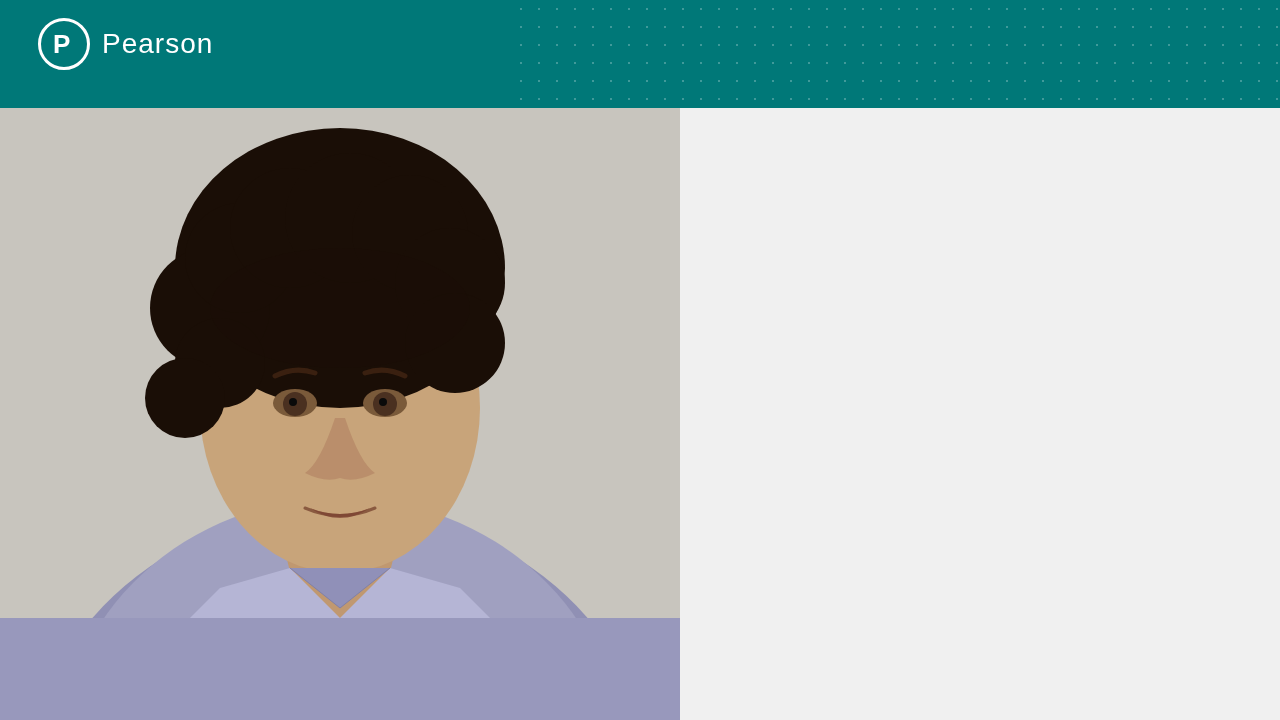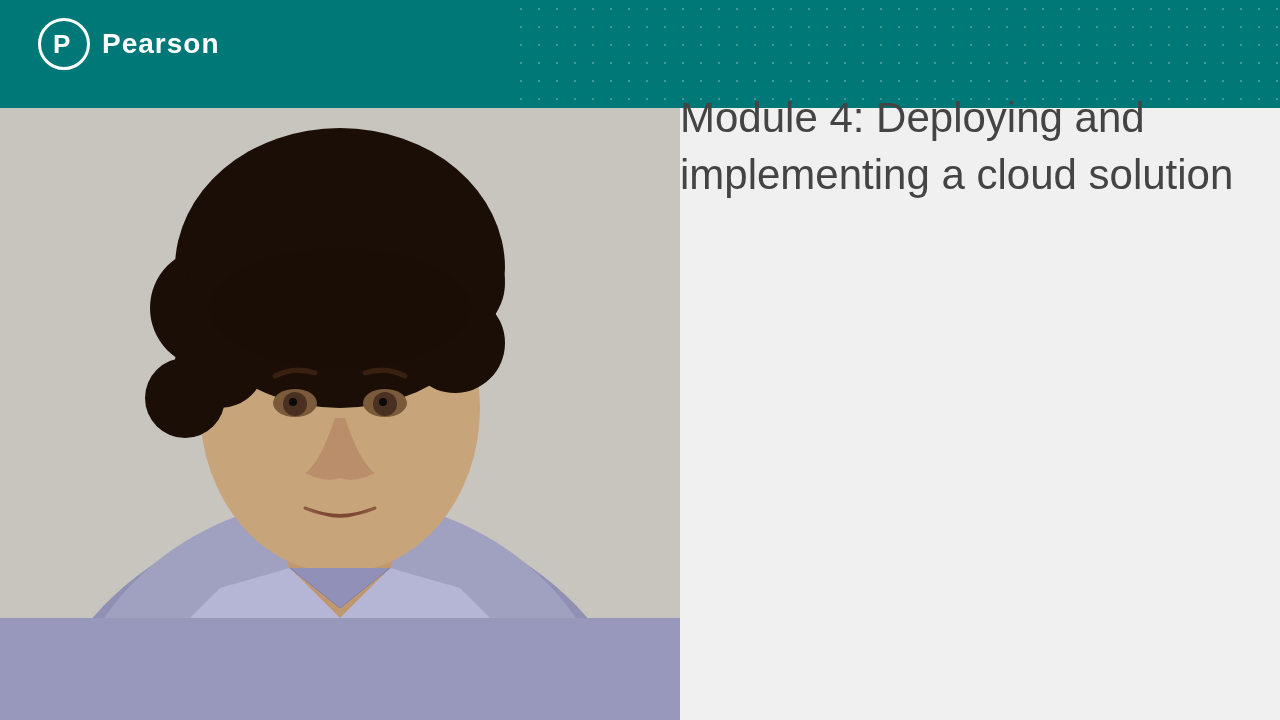--- a/index.html
+++ b/index.html
@@ -65,21 +65,21 @@
     }
 
     .logo-circle svg {
       width: 30px;
       height: 30px;
     }
 
     .logo-text {
       color: #ffffff;
       font-size: 28px;
-      font-weight: 700;
+      font-weight: 400;
       margin-left: 12px;
       letter-spacing: 1px;
     }
 
     
     .right-dots {
       position: absolute;
       top: 108px;
       right: 0;
       width: 780px;
@@ -201,17 +201,14 @@
       <rect x="0" y="510" width="680" height="102" fill="#9898bc"></rect>
 
     </svg>
   </div>
 
   <div style="position:absolute;top:108px;right:0;width:780px;height:612px;background:#f0f0f0;border-radius:80px 0 0 0;z-index:3;">
   </div>
 
   <div class="right-dots"></div>
 
-  <div class="module-title">
-    <p class="module-title-text">Module 4: Deploying and implementing a cloud solution</p>
-  </div>
 
 </div>
 
 </body></html>

